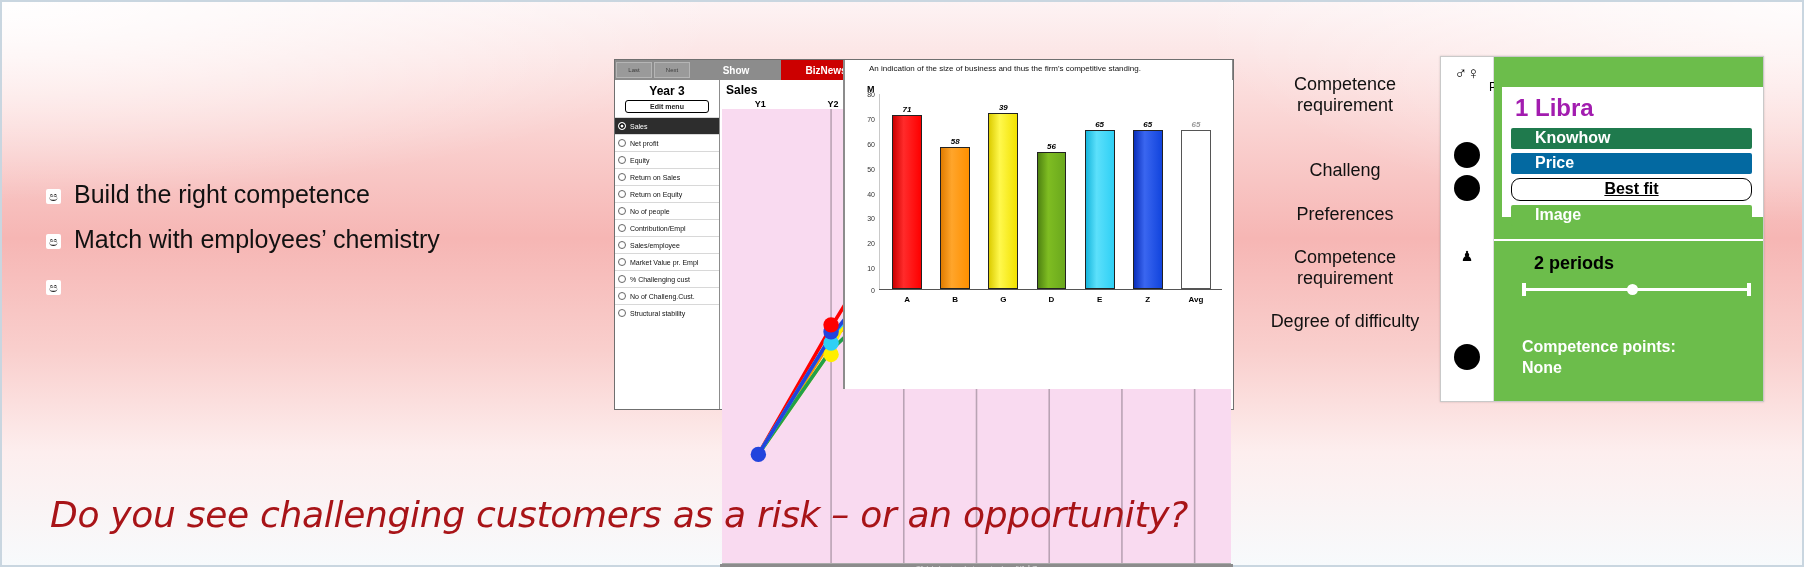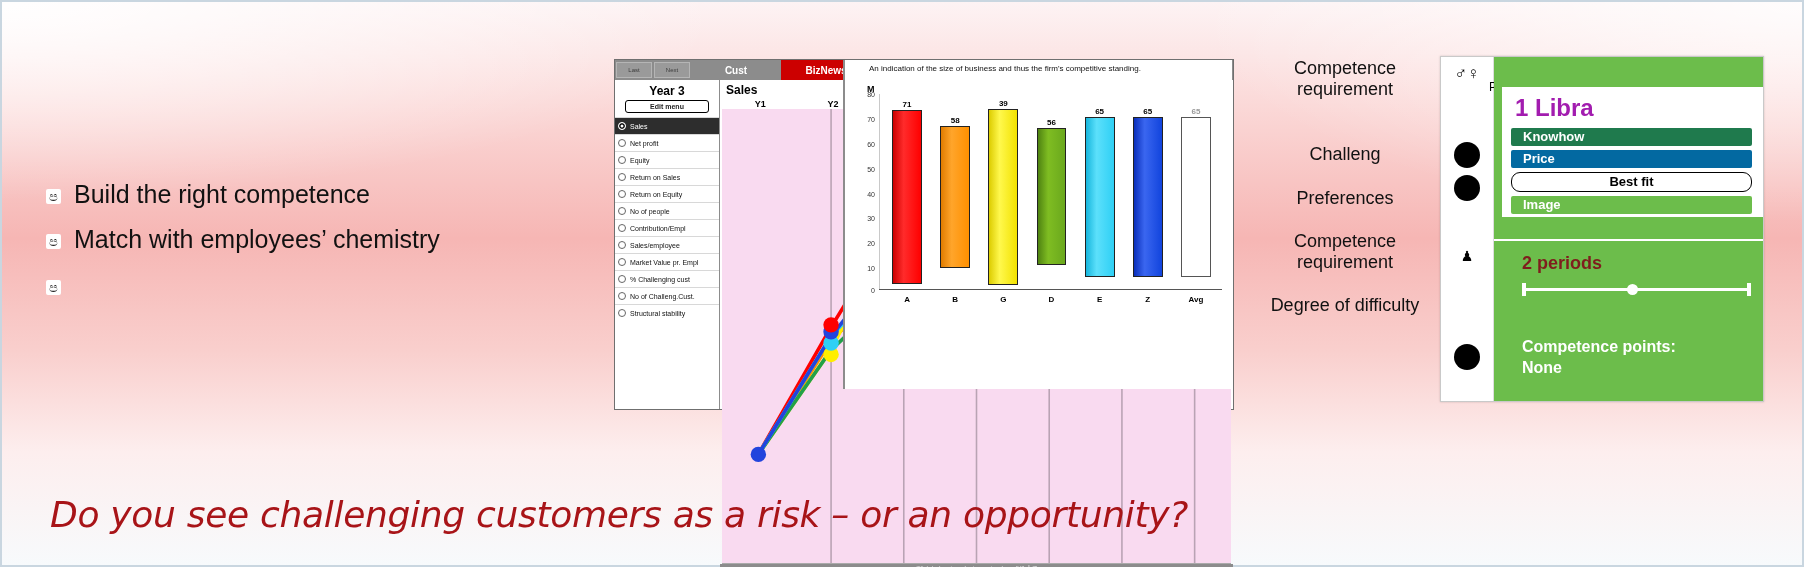--- a/index.html
+++ b/index.html
@@ -110,28 +110,28 @@
     padding:4px 6px 0 6px;
   }
   #barTitle{font-size:11px;font-weight:bold;color:#000;margin:2px 0 6px 18px;}
   #barDesc{font-size:8px;color:#111;line-height:1.3;margin-left:18px;width:300px;}
   #barMunit{font-size:9px;font-weight:bold;margin:10px 0 0 16px;}
   #barArea{position:relative;height:210px;margin:0 4px 0 4px;}
   .gax{position:absolute;left:24px;top:0;bottom:14px;width:1px;background:#c9c9c9;}
   .gxl{position:absolute;left:24px;right:0;bottom:14px;height:1px;background:#555;}
   .ytick{position:absolute;left:0;width:20px;text-align:right;font-size:7px;color:#333;transform:translateY(-50%);}
   #bars{position:absolute;left:28px;right:2px;bottom:15px;top:0;display:flex;align-items:flex-end;}
-  .bcell{flex:1;display:flex;flex-direction:column;align-items:center;justify-content:center;height:100%;}
+  .bcell{flex:1;display:flex;flex-direction:column;align-items:center;justify-content:flex-end;height:100%;font-style:italic;}
   .bval{font-size:8px;font-weight:bold;color:#000;margin-bottom:1px;}
   .bar{width:62%;border:1px solid #222;box-sizing:border-box;}
   .bxl{position:absolute;left:28px;right:2px;bottom:0;display:flex;}
   .bxl span{flex:1;text-align:center;font-size:8px;font-weight:bold;color:#000;}
 
   
-  #rightlabels{position:absolute;left:1258px;top:56px;width:170px;text-align:center;z-index:5;}
+  #rightlabels{position:absolute;left:1258px;top:72px;width:170px;text-align:center;z-index:5;}
   .rlab{font-size:18px;color:#111;line-height:1.18;}
 
   
   #card{
     position:absolute;left:1438px;top:54px;width:322px;height:344px;
     background:#fff;border:1px solid #c9c9c9;display:flex;z-index:5;
     box-shadow:0 0 2px rgba(0,0,0,.18);
   }
   #iconcol{width:52px;background:#fff;position:relative;flex:0 0 auto;border-right:1px solid #ddd;}
   #greencol{flex:1;background:#6cbd4b;position:relative;}
@@ -139,26 +139,26 @@
   .dot{width:26px;height:26px;border-radius:50%;background:#000;margin:7px auto;}
   #plblock{position:absolute;top:8px;left:0;right:0;text-align:center;}
   #pltxt{font-size:12px;font-weight:normal;margin-top:-2px;margin-left:48px;}
   #dots{position:absolute;top:78px;left:0;right:0;}
   #innerwhite{
     position:absolute;left:8px;top:30px;right:0px;height:130px;background:#fff;
     border:1px solid #fff;padding:6px 10px 6px 8px;box-sizing:border-box;
   }
   #libra{font-size:24px;font-weight:bold;color:#a21caf;margin:0 0 6px 4px;}
   .chip{
-    font-size:13px;font-weight:bold;color:#fff;padding:1px 0 2px 12px;
+    font-size:16px;font-weight:bold;color:#fff;padding:1px 0 2px 24px;
     margin-bottom:4px;border-radius:2px;
   }
-  .chip.bestfit{background:#fff;color:#000;border:1.5px solid #000;border-radius:9px;text-align:center;padding-left:0;}
+  .chip.bestfit{background:#fff;color:#000;border:1.5px solid #000;border-radius:9px;text-align:center;padding-left:0;text-decoration:underline;}
   #divider{position:absolute;left:0;right:0;top:182px;height:2px;background:#fff;}
-  #periods{position:absolute;left:28px;top:196px;font-size:18px;font-weight:bold;color:#7f1d1d;}
+  #periods{position:absolute;left:40px;top:196px;font-size:18px;font-weight:bold;color:#000000;}
   #slider{position:absolute;left:28px;top:226px;right:12px;height:12px;}
   #slider .track{position:absolute;left:0;right:0;top:5px;height:3px;background:#fff;}
   #slider .cap{position:absolute;top:0;width:4px;height:13px;background:#fff;}
   #slider .knob{position:absolute;top:1px;width:11px;height:11px;border-radius:50%;background:#fff;}
   #cpoints{position:absolute;left:28px;bottom:22px;font-size:16px;color:#fff;font-weight:bold;line-height:1.35;}
 </style>
 </head>
 <body>
 
 <div id="slide">
@@ -178,21 +178,21 @@
     </div>
   </div>
 
   <div id="tagline">Do you see challenging customers as a risk – or an opportunity?</div>
 
   <div id="app">
 
     <div id="tabbar">
       <div class="tab mini">Last</div>
       <div class="tab mini">Next</div>
-      <div class="tab wide">Cust</div>
+      <div class="tab wide">Show</div>
       <div class="tab wide active">BizNews</div>
       <div class="tab wide">Report</div>
       <div class="tab wide">Show 'Compare'</div>
       <div class="tab wide">Show 'X vs. Y'</div>
     </div>
 
     <div id="appbody">
 
       <div id="sidebar">
         <div id="yeartitle">Year 3</div>

